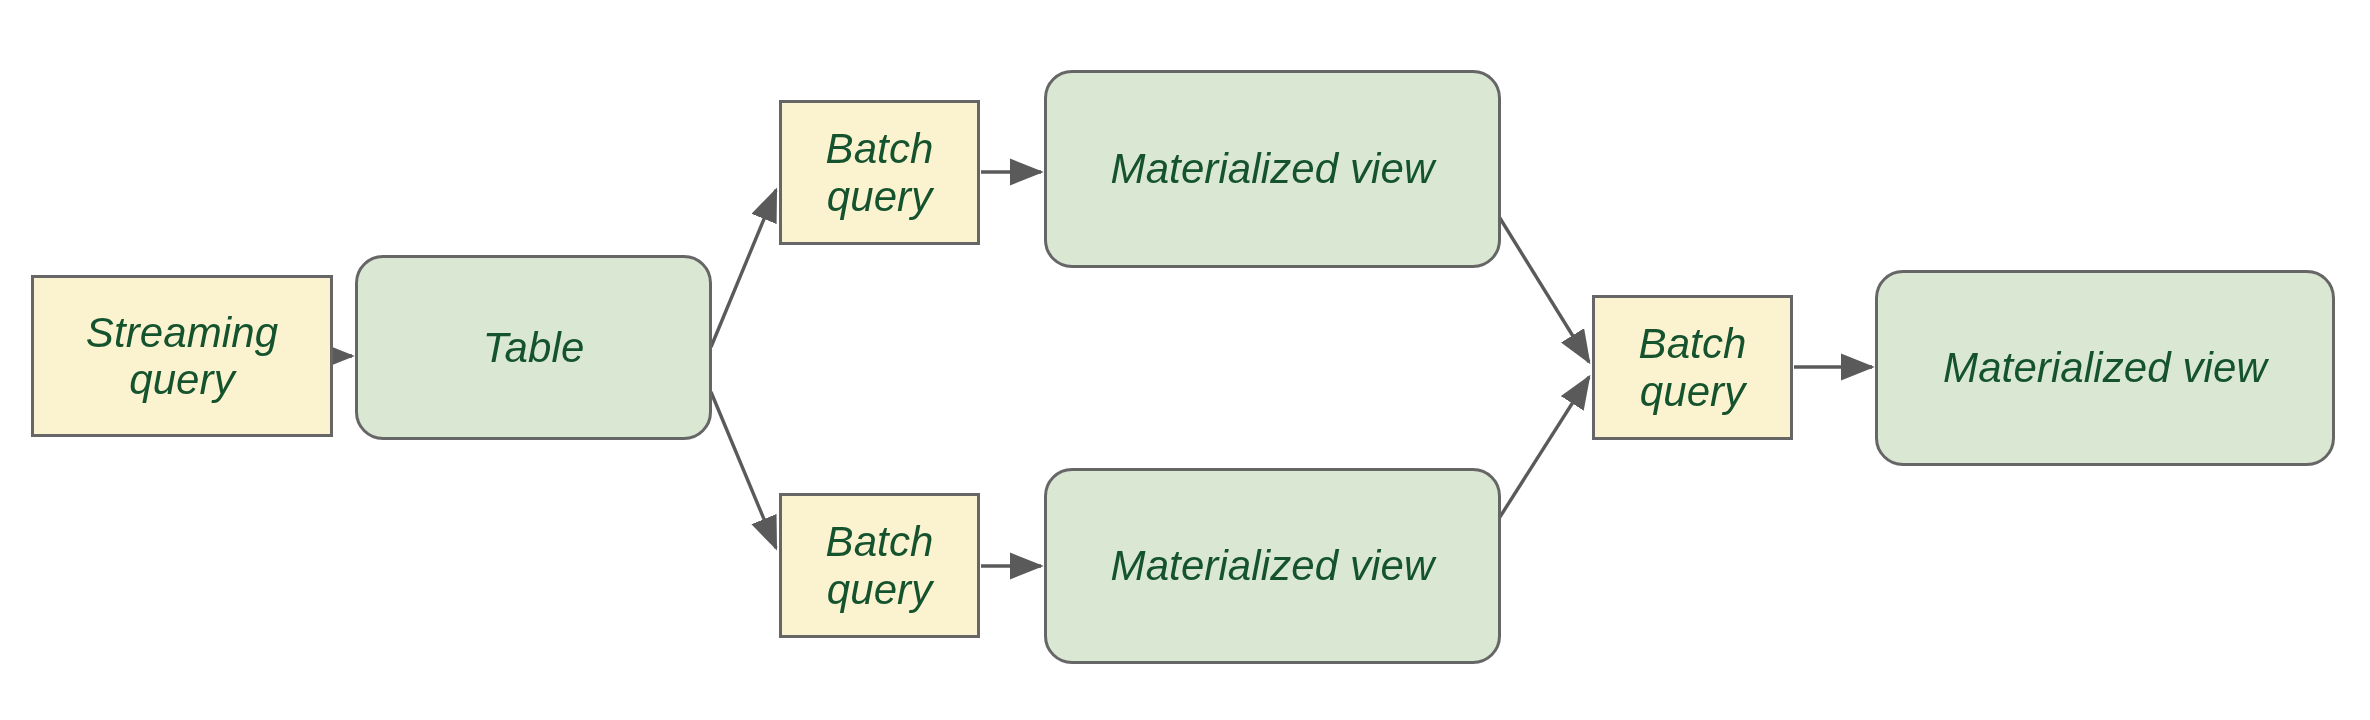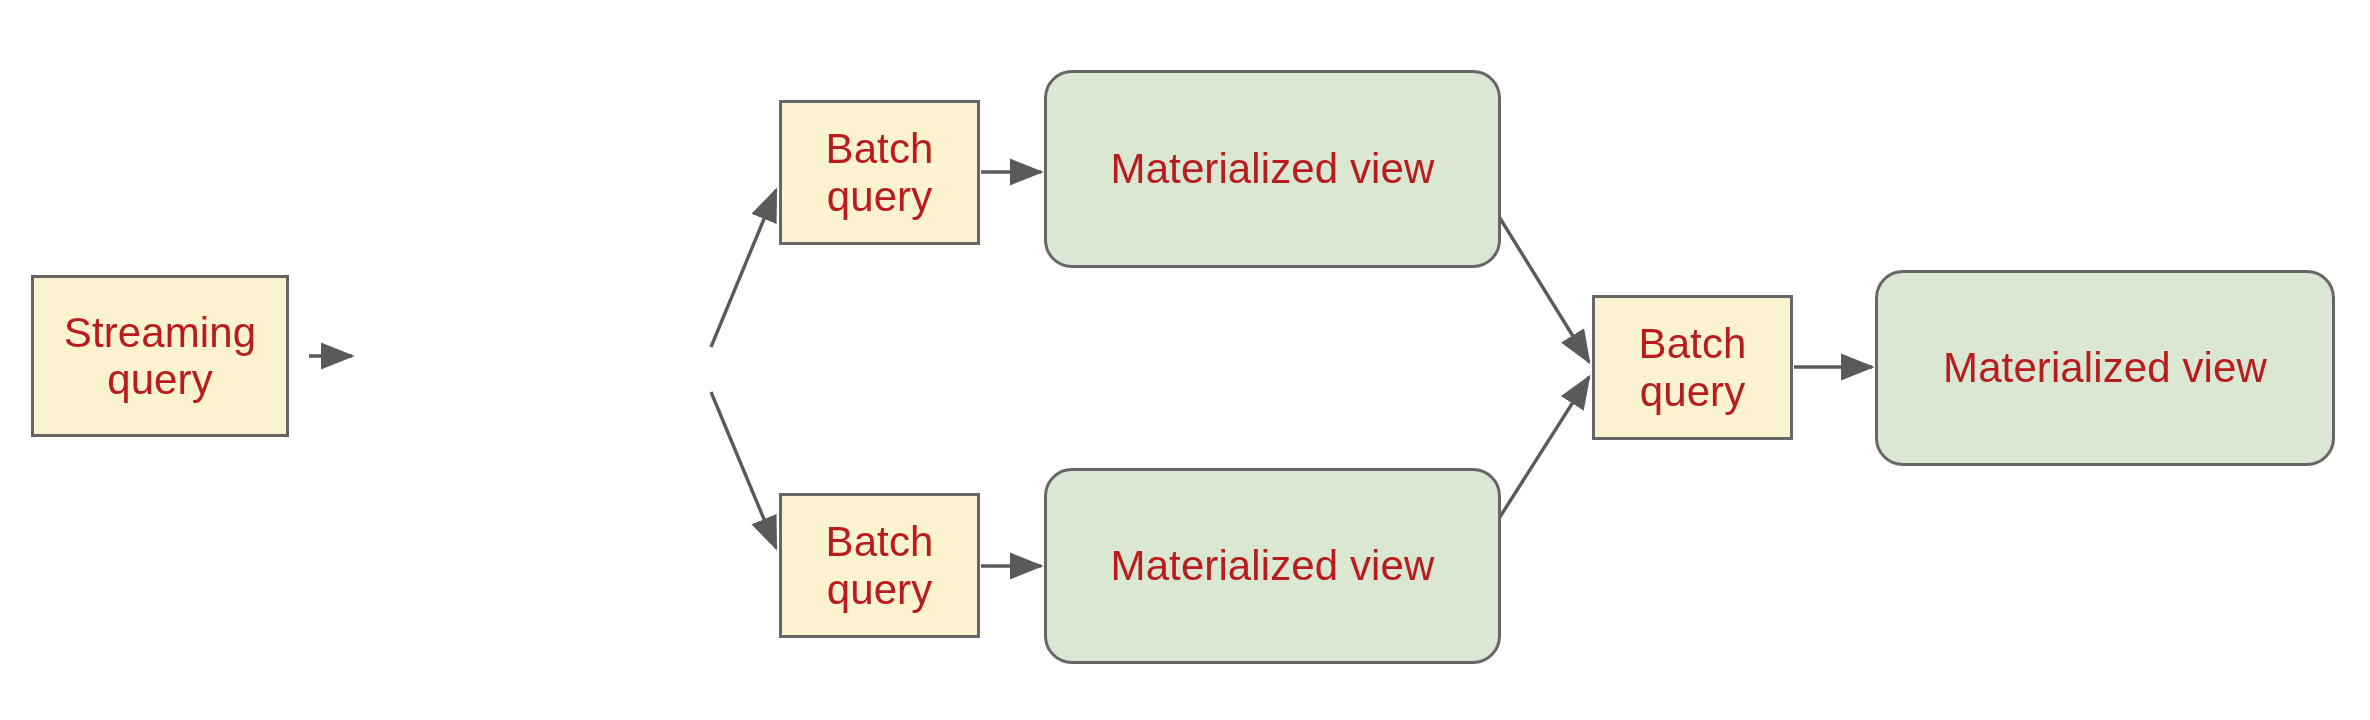--- a/index.html
+++ b/index.html
@@ -24,26 +24,27 @@
     pointer-events: none;
   }
   .node {
     position: absolute;
     box-sizing: border-box;
     display: flex;
     align-items: center;
     justify-content: center;
     text-align: center;
     border: 3px solid #666666;
-    color: #b91c1c;
+    color: #14532d;
     font-size: 42px;
     line-height: 1.12;
     letter-spacing: 0.1px;
     white-space: pre-line;
     z-index: 2;
+    font-style: italic;
   }
   .node.process {
     background: #fbf2cf;
     border-radius: 0;
   }
   .node.store {
     background: #d9e7d3;
     border-radius: 28px;
     align-items: center;
   }
@@ -73,25 +74,28 @@
       <line x1="981" y1="566" x2="1041" y2="566" marker-end="url(#arrowhead)"></line>
 
       <line x1="1498" y1="215" x2="1589" y2="362" marker-end="url(#arrowhead)"></line>
 
       <line x1="1498" y1="520" x2="1589" y2="377" marker-end="url(#arrowhead)"></line>
 
       <line x1="1794" y1="367" x2="1872" y2="367" marker-end="url(#arrowhead)"></line>
     </g>
   </svg>
 
-  <div class="node process" style="left:31px; top:275px; width:258px; height:162px;">
+  <div class="node process" style="left:31px; top:275px; width:302px; height:162px;">
     <span>Streaming
 query</span>
   </div>
 
+  <div class="node store" style="left:355px; top:255px; width:357px; height:185px;">
+    <span>Table</span>
+  </div>
 
   <div class="node process" style="left:779px; top:100px; width:201px; height:145px;">
     <span>Batch
 query</span>
   </div>
 
   <div class="node store" style="left:1044px; top:70px; width:457px; height:198px;">
     <span>Materialized view</span>
   </div>
 

